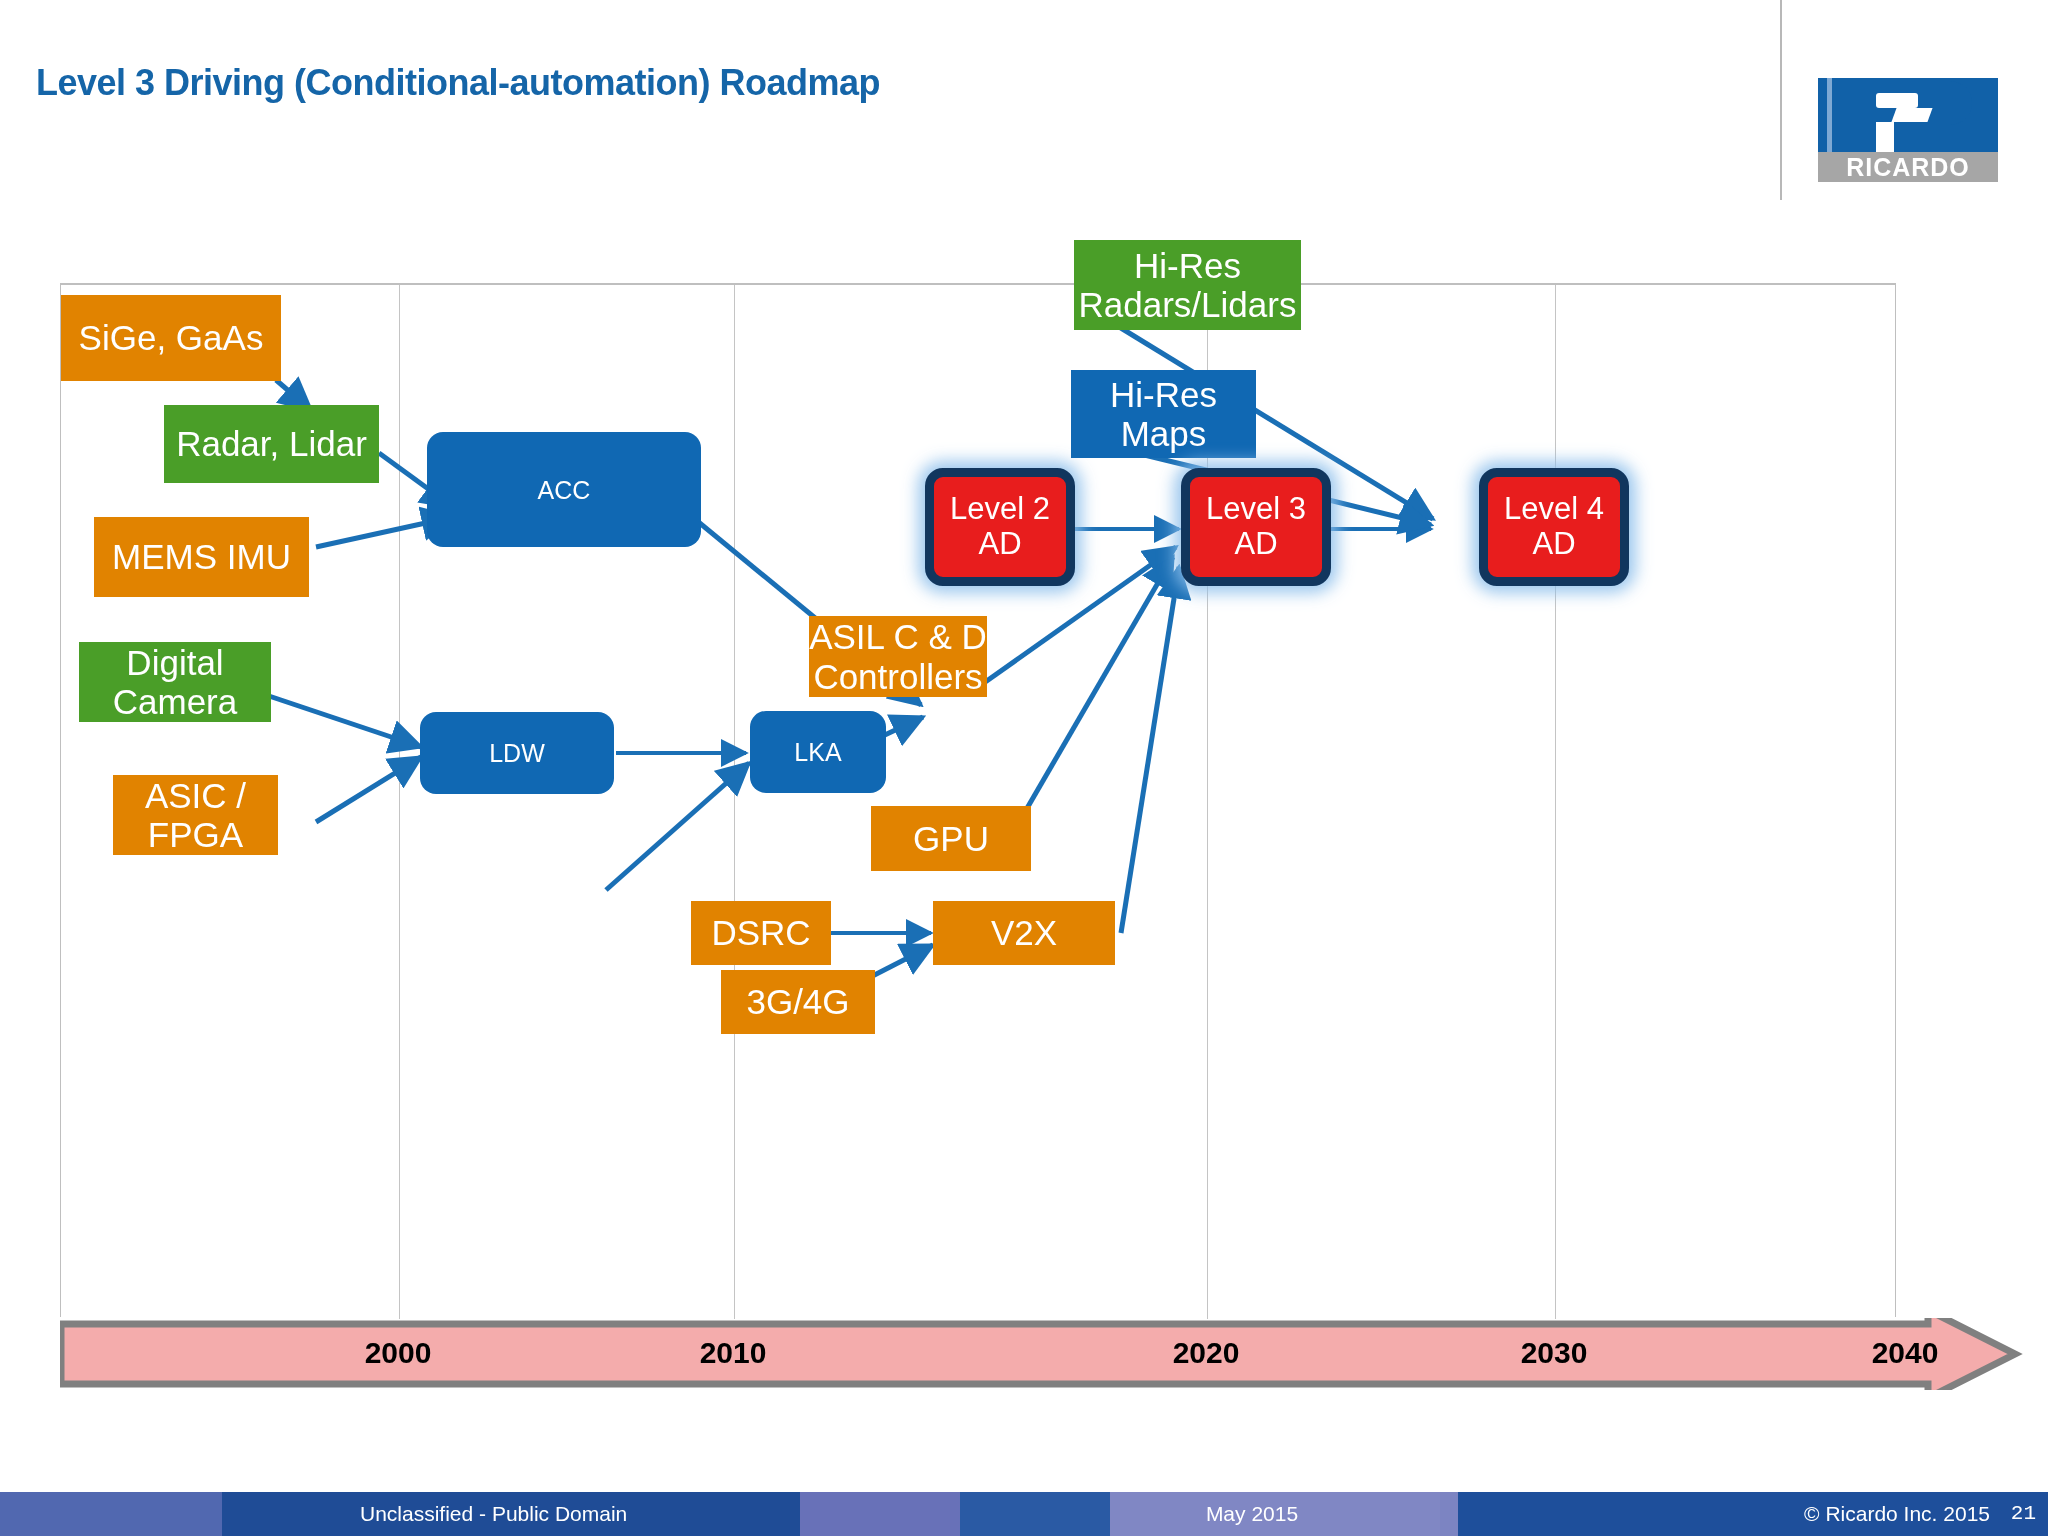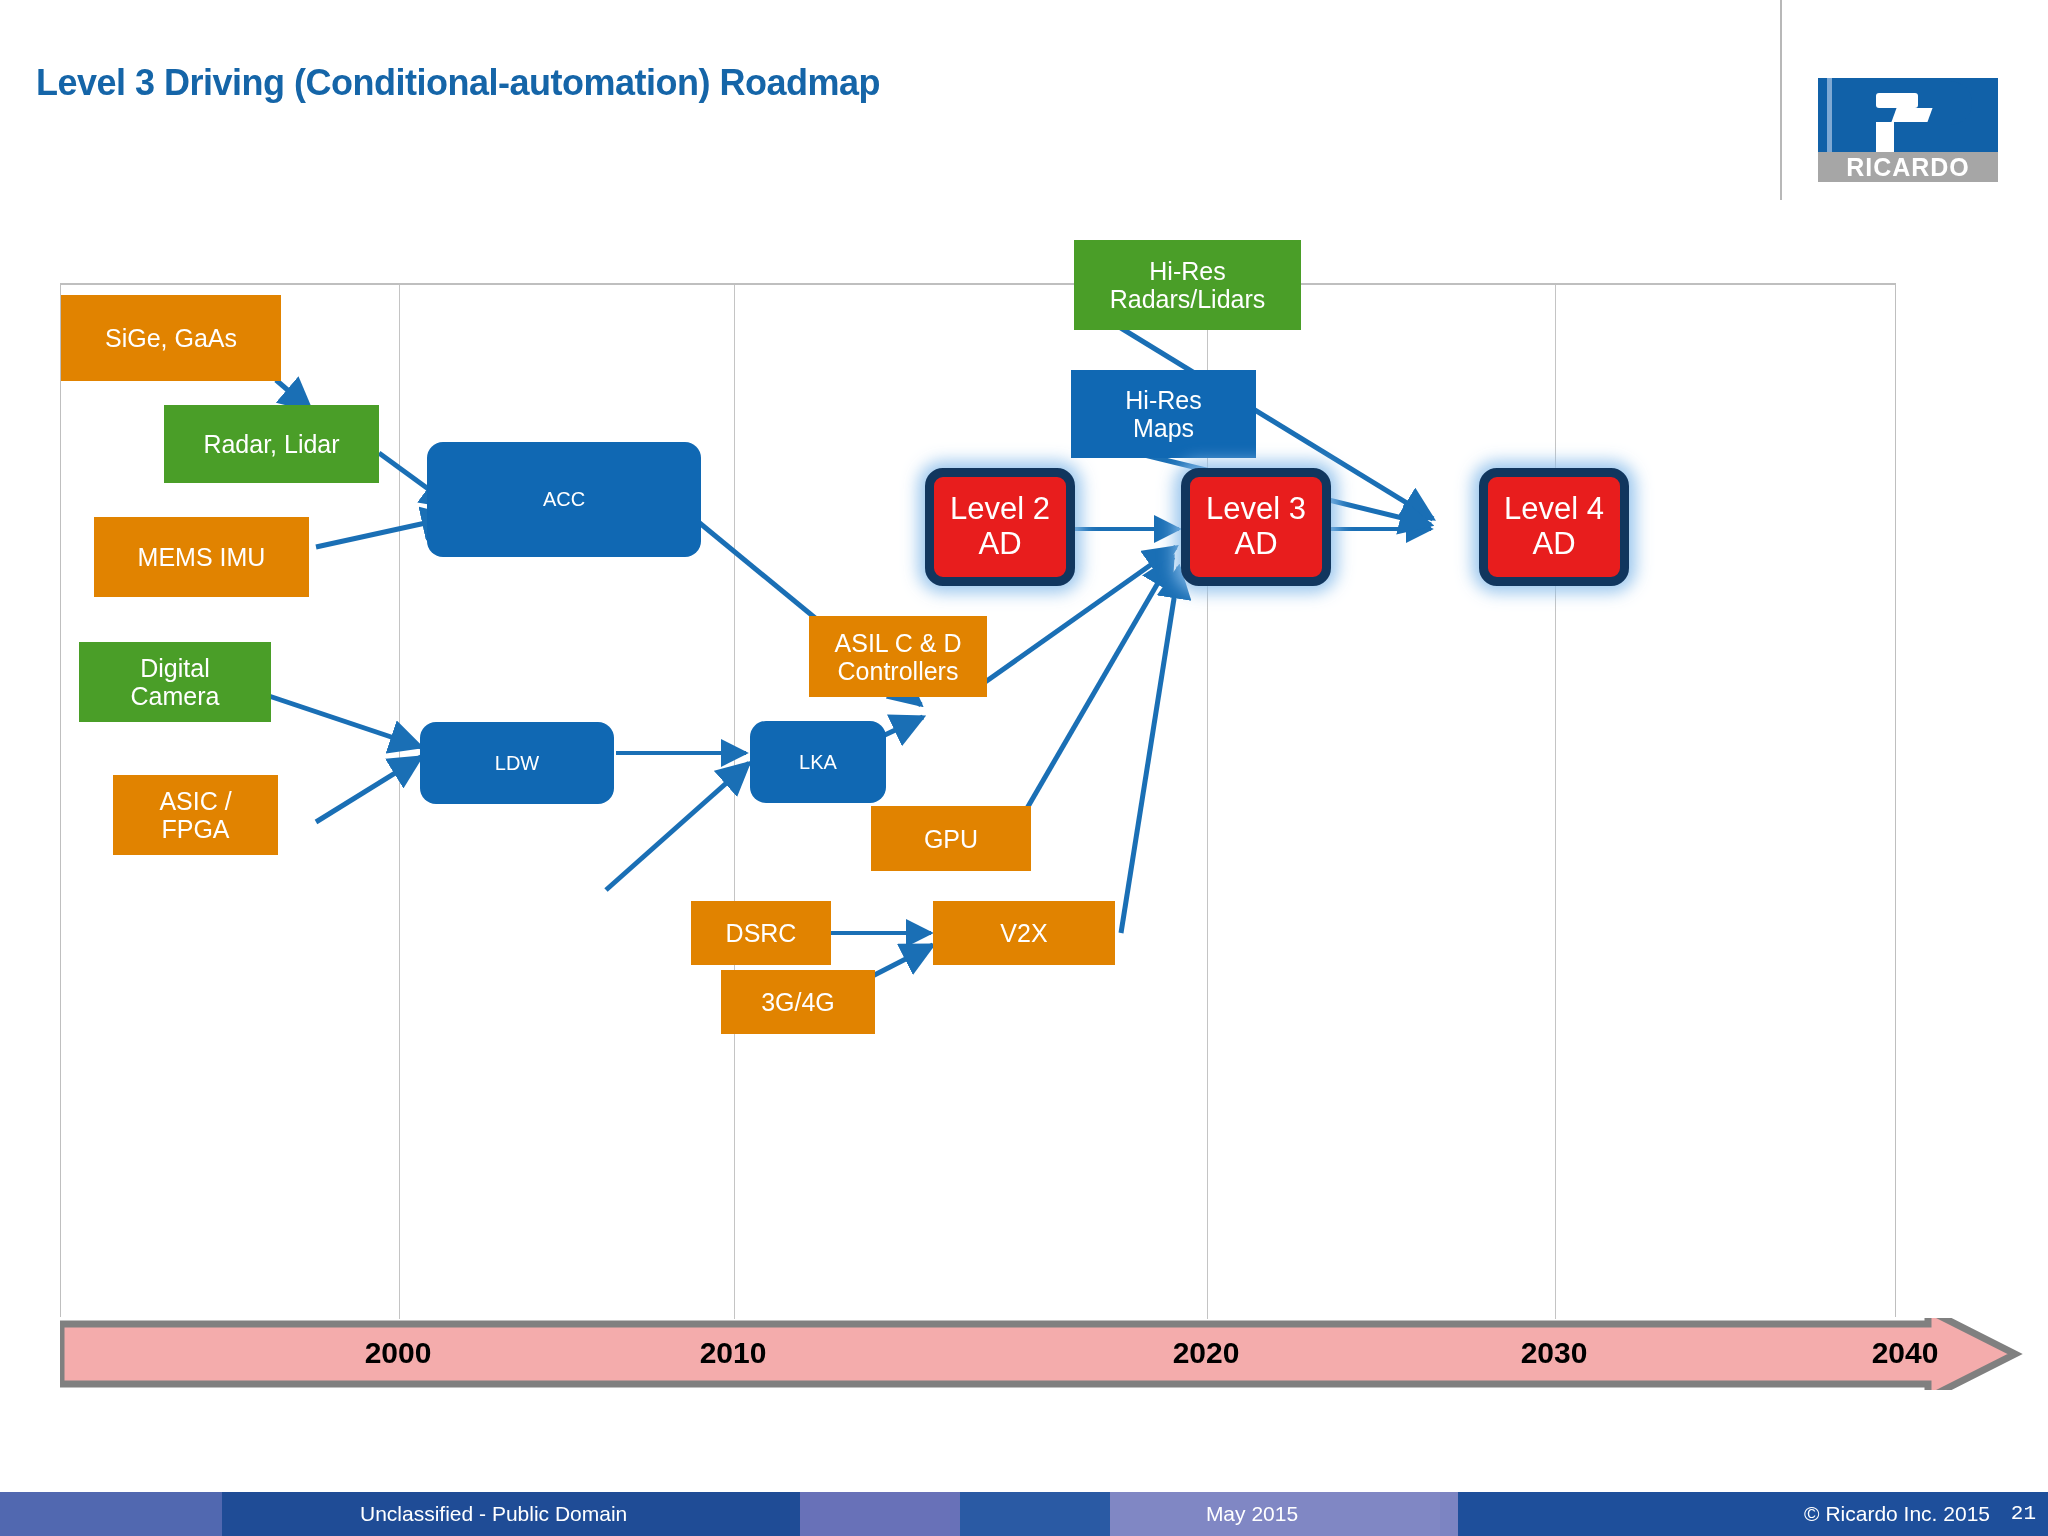--- a/index.html
+++ b/index.html
@@ -31,26 +31,26 @@
     position:absolute;left:60px;top:283px;width:1836px;height:1034px;
     border-top:2px solid #bfbfbf;border-left:1px solid #bfbfbf;border-right:1px solid #bfbfbf;
     box-sizing:border-box;
   }
   .vline{position:absolute;top:0;width:1px;height:1034px;background:#c4c4c4;}
 
   
   .node{
     position:absolute;box-sizing:border-box;display:flex;align-items:center;
     justify-content:center;text-align:center;color:#ffffff;line-height:1.12;
-    font-size:25px;white-space:pre-line;
+    font-size:35px;white-space:pre-line;
   }
   .node.orange{background:#E18300;}
   .node.green{background:#4A9E28;}
   .node.blue{background:#1068B3;}
-  .node.bigblue{background:#1068B3;border-radius:16px;font-size:20px;margin-top:10px;}
+  .node.bigblue{background:#1068B3;border-radius:16px;font-size:25px;}
   .node.ad{
     background:#E81D1D;border:9px solid #11365E;border-radius:18px;
     box-shadow:0 0 16px 7px rgba(140,190,235,.85);
     font-size:31px;font-weight:normal;
   }
 
   
   #timeline{position:absolute;left:60px;top:1318px;width:1988px;height:72px;}
   #tl-year-wrap{position:absolute;left:0;top:0;width:1988px;height:72px;}
   .tl-year{

